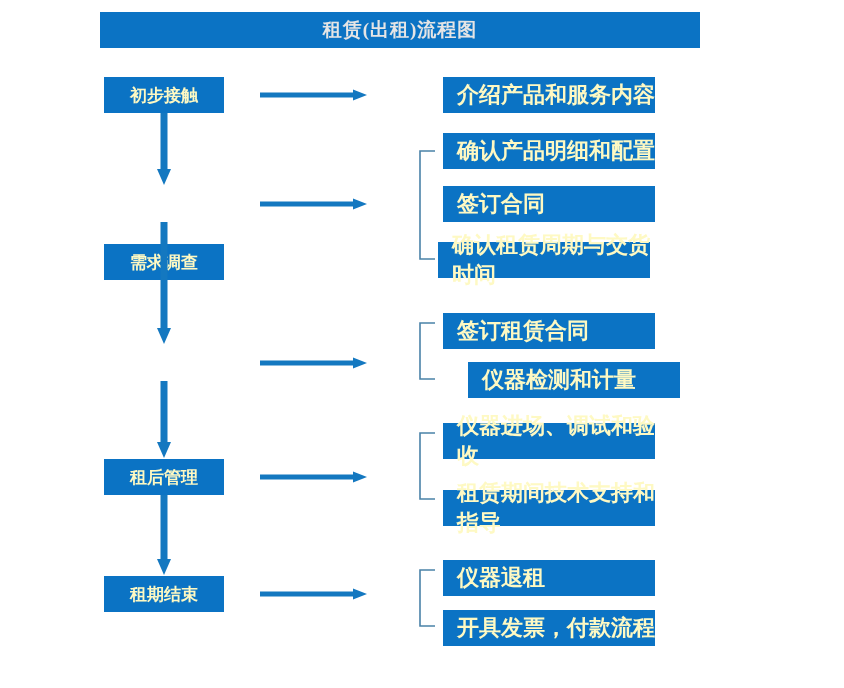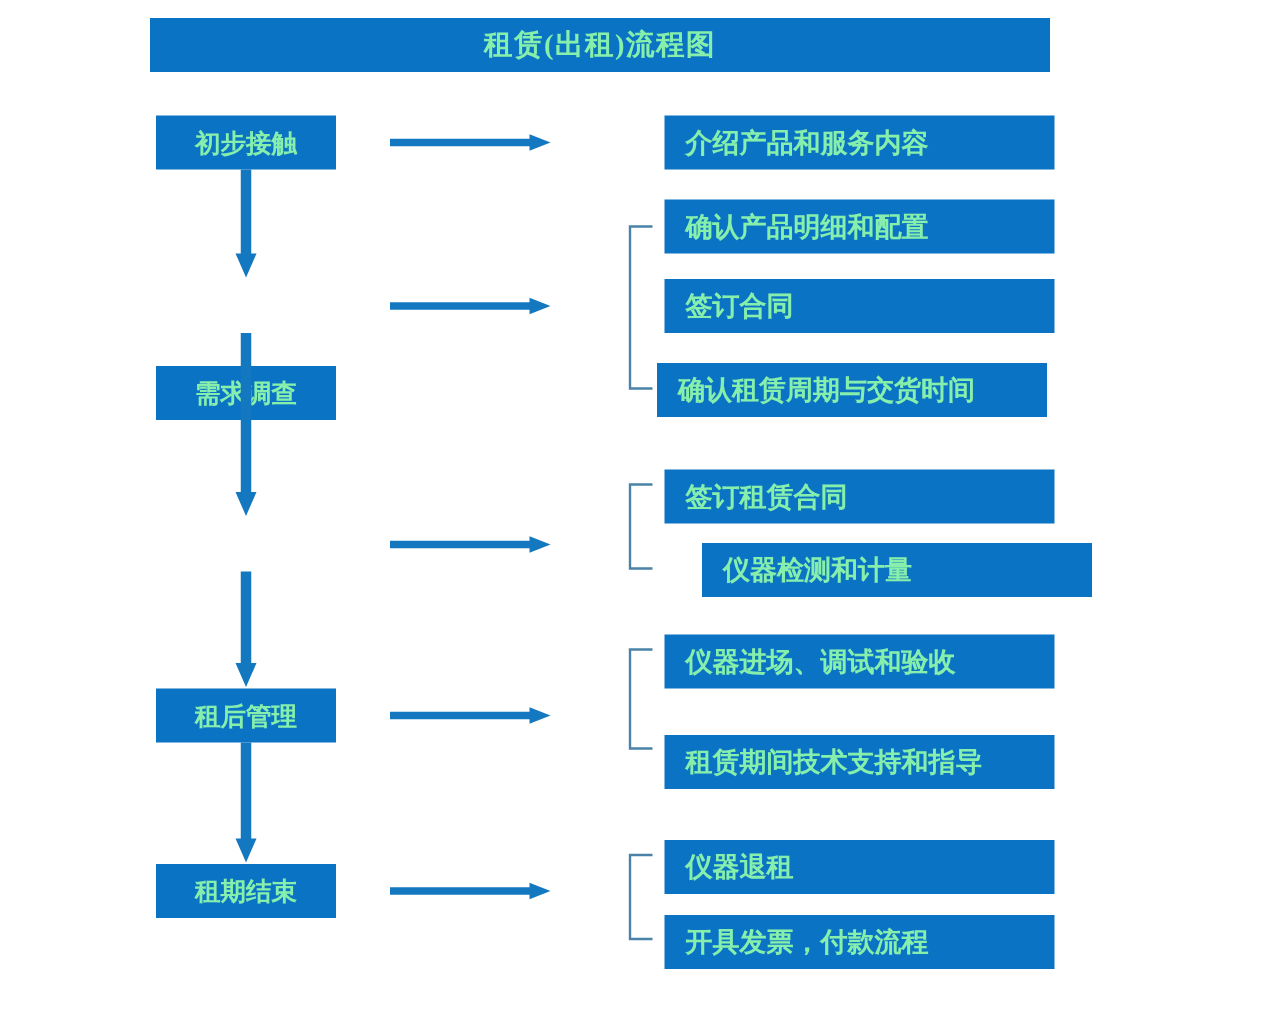--- a/index.html
+++ b/index.html
@@ -5,33 +5,33 @@
   html,body{margin:0;padding:0;}
   body{
     width:844px;height:688px;background:#ffffff;
     font-family:"Liberation Serif","DejaVu Serif",serif;
     overflow:hidden;position:relative;
   }
   #canvas{position:absolute;left:0;top:0;width:844px;height:688px;}
 
   .title-bar{
     position:absolute;left:100px;top:12px;width:600px;height:36px;
-    background:#0b73c4;color:#86efac;
+    background:#0b73c4;color:#e5e5e5;
     display:flex;align-items:center;justify-content:center;
     font-size:19px;font-weight:bold;letter-spacing:1px;
   }
 
   .node{
-    position:absolute;background:#0b73c4;color:#86efac;
+    position:absolute;background:#0b73c4;color:#fef9c3;
     display:flex;align-items:center;
     font-size:18px;font-weight:bold;height:36px;
     box-sizing:border-box;
   }
   .node.left{width:120px;justify-content:center;font-size:17px;}
-  .node.right{width:260px;justify-content:flex-start;padding-left:14px;font-size:18px;}
+  .node.right{width:212px;justify-content:flex-start;padding-left:14px;font-size:22px;}
 
   .h-arrow{position:absolute;height:12px;width:108px;}
   .v-arrow{position:absolute;width:18px;}
   .bracket{position:absolute;width:18px;}
 
   svg{display:block;overflow:visible;}
 </style>
 </head>
 <body>
 

